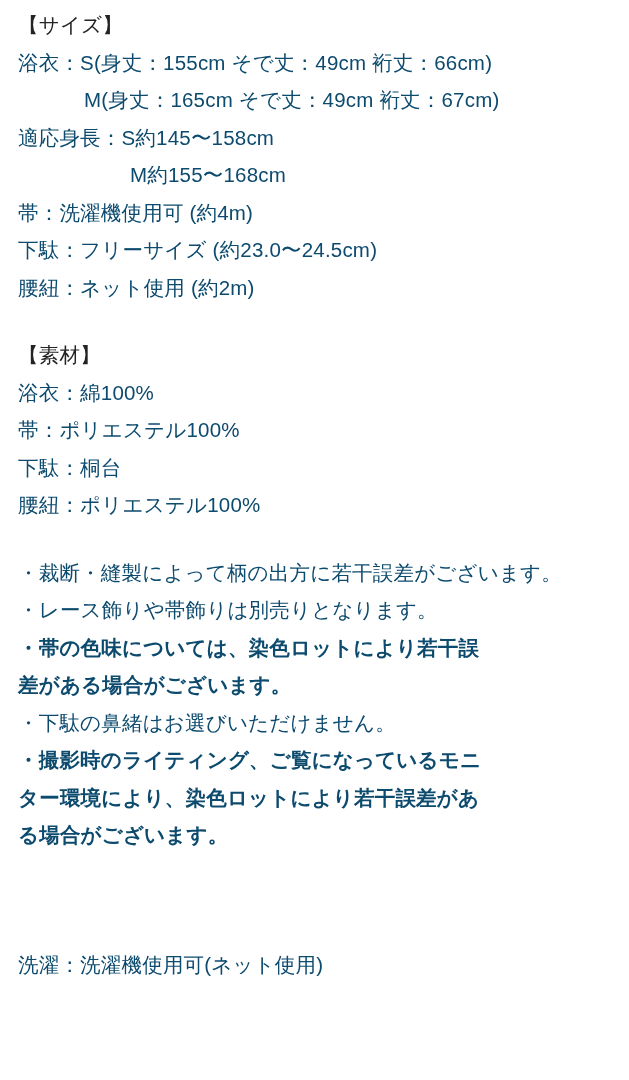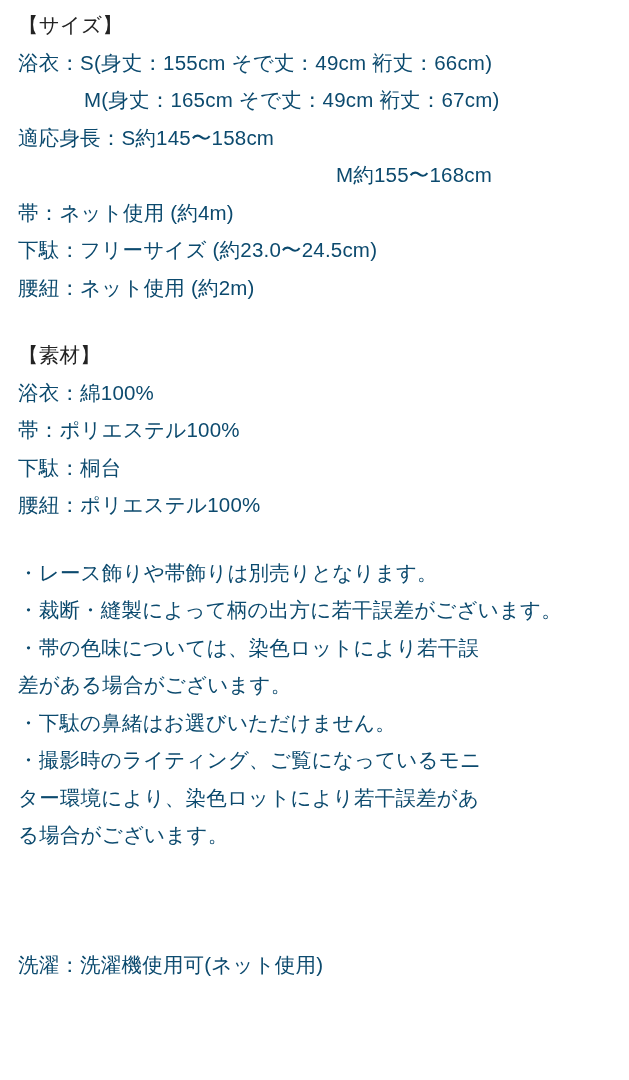--- a/index.html
+++ b/index.html
@@ -26,64 +26,65 @@
   }
   .line {
     font-size: 20.5px;
     line-height: 37.5px;
     letter-spacing: 0.2px;
     white-space: pre;
     color: #0c4a6e;
   }
   .line.wrap {
     white-space: normal;
+    font-weight: bold;
   }
   .heading {
     font-size: 20.5px;
     line-height: 37.5px;
     letter-spacing: 0.2px;
     color: #232323;
     white-space: pre;
   }
   .spacer-md { height: 30px; }
   .spacer-lg { height: 92px; }
   .indent-1 { padding-left: 66px; }
-  .indent-2 { padding-left: 112px; text-align: right; }
+  .indent-2 { padding-left: 112px; }
 </style>
 </head>
 <body>
 
 <div class="page">
 
   <div class="block">
     <div class="heading">【サイズ】</div>
     <div class="line">浴衣：S(身丈：155cm そで丈：49cm 裄丈：66cm)</div>
     <div class="line indent-1">M(身丈：165cm そで丈：49cm 裄丈：67cm)</div>
     <div class="line">適応身長：S約145〜158cm</div>
     <div class="line indent-2">M約155〜168cm</div>
-    <div class="line">帯：ネット使用 (約4m)</div>
+    <div class="line">帯：洗濯機使用可 (約4m)</div>
     <div class="line">下駄：フリーサイズ (約23.0〜24.5cm)</div>
     <div class="line">腰紐：ネット使用 (約2m)</div>
   </div>
 
   <div class="spacer-md"></div>
 
   <div class="block">
     <div class="heading">【素材】</div>
     <div class="line">浴衣：綿100%</div>
     <div class="line">帯：ポリエステル100%</div>
     <div class="line">下駄：桐台</div>
     <div class="line">腰紐：ポリエステル100%</div>
   </div>
 
   <div class="spacer-md"></div>
 
   <div class="block">
+    <div class="line">・裁断・縫製によって柄の出方に若干誤差がございます。</div>
     <div class="line">・レース飾りや帯飾りは別売りとなります。</div>
-    <div class="line">・裁断・縫製によって柄の出方に若干誤差がございます。</div>
     <div class="line wrap">・帯の色味については、染色ロットにより若干誤差がある場合がございます。</div>
     <div class="line">・下駄の鼻緒はお選びいただけません。</div>
     <div class="line wrap">・撮影時のライティング、ご覧になっているモニター環境により、染色ロットにより若干誤差がある場合がございます。</div>
   </div>
 
   <div class="spacer-lg"></div>
 
   <div class="block">
     <div class="line">洗濯：洗濯機使用可(ネット使用)</div>
   </div>

